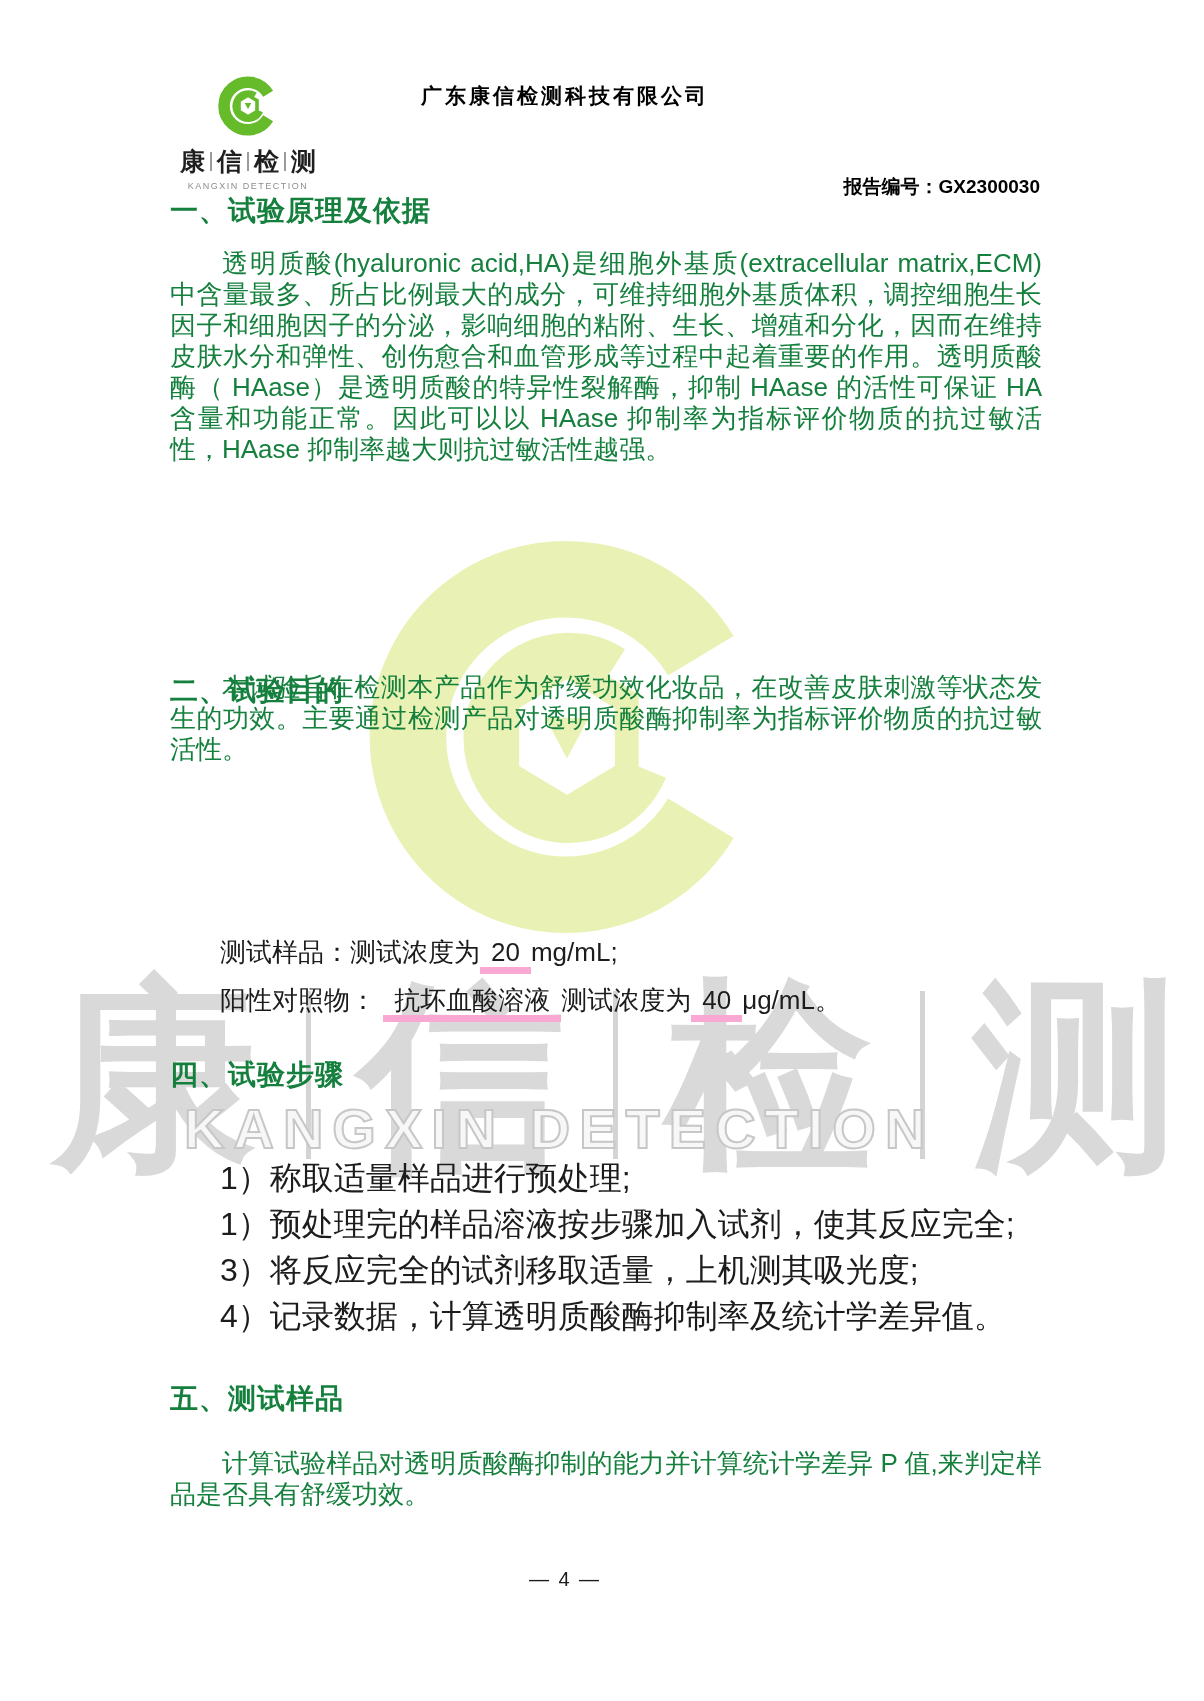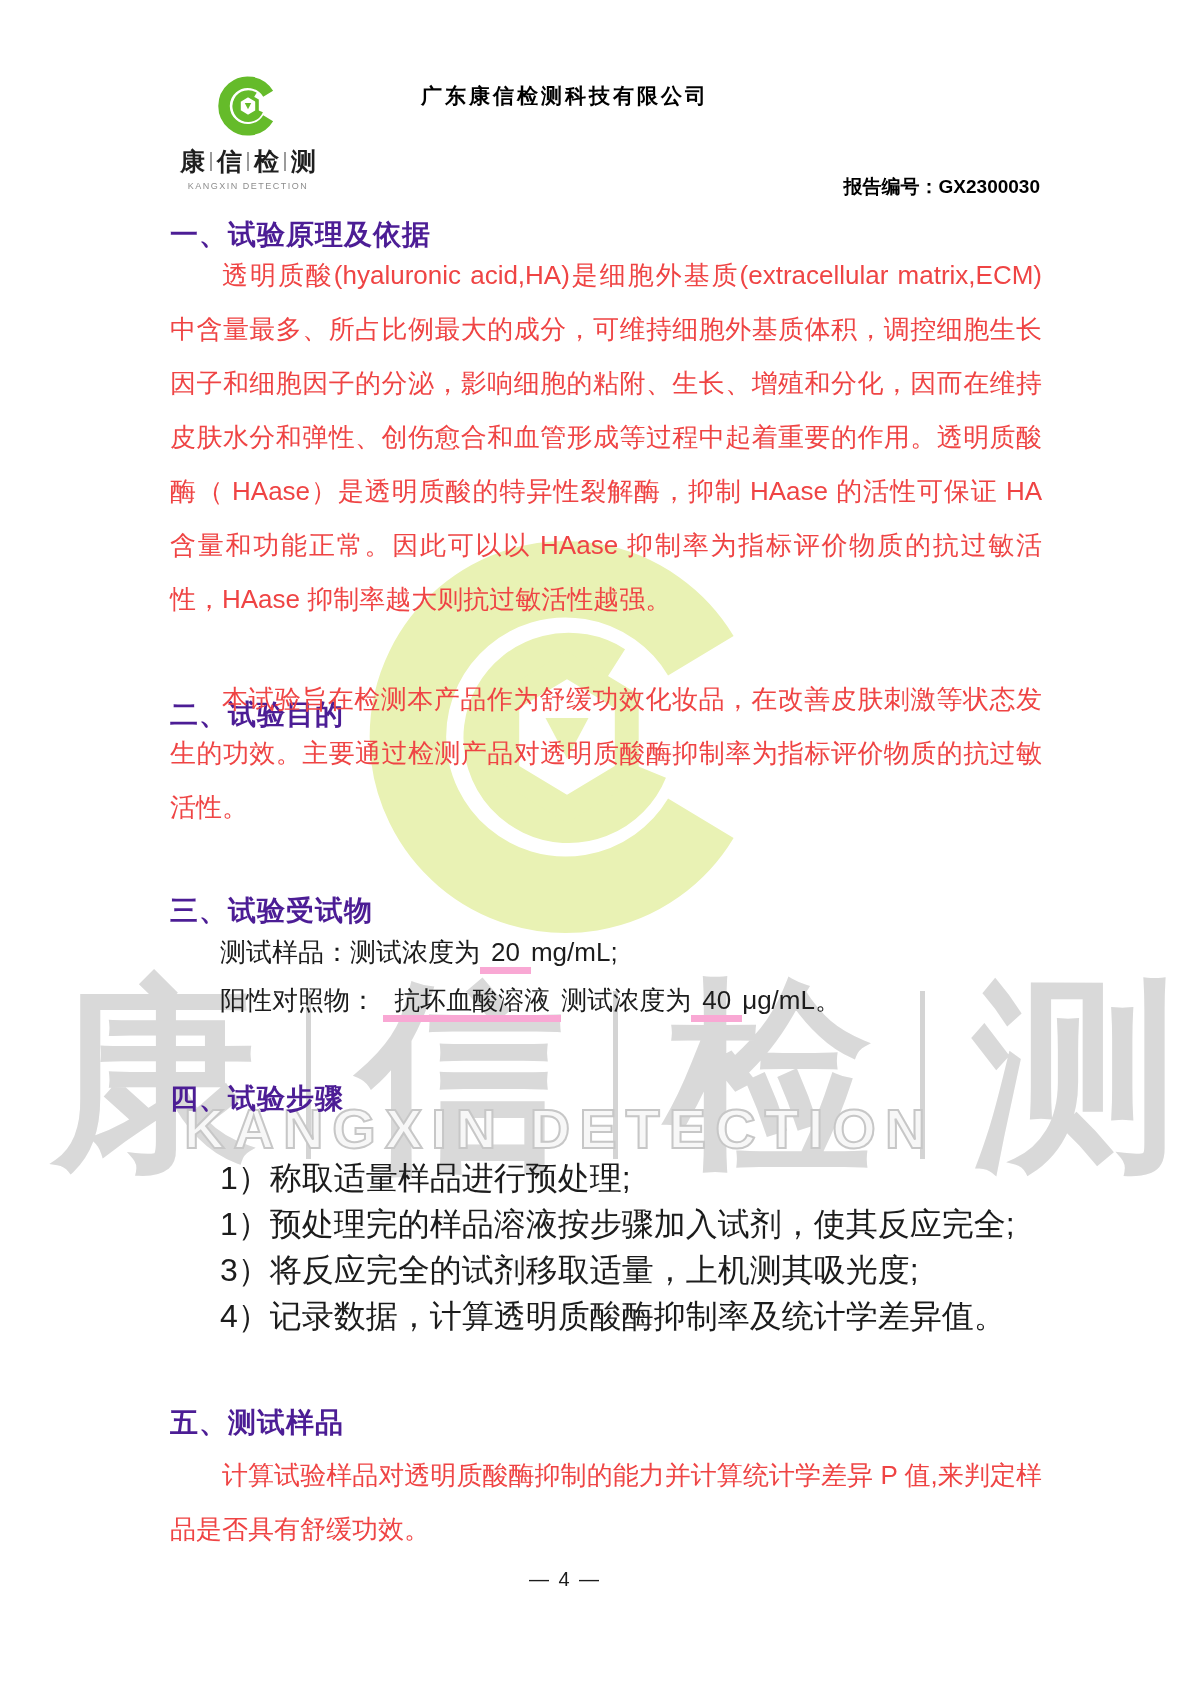--- a/index.html
+++ b/index.html
@@ -52,27 +52,27 @@
     color: #000; z-index: 2;
   }
   .report-no {
     position: absolute; right: 164px; top: 138px;
     font-size: 19px; font-weight: bold; color: #000; z-index: 2; margin-top: 36px;
   }
 
   
   .abs { position: absolute; left: 170px; width: 872px; z-index: 2; }
   h2.sec-heading {
-    font-size: 28px; font-weight: bold; color: #4c1d95;
-    letter-spacing: 1px; white-space: nowrap; margin-top: 24px;
+    font-size: 28px; font-weight: bold; color: #15803d;
+    letter-spacing: 1px; white-space: nowrap;
   }
   .para {
-    font-size: 26px; line-height: 54px;
+    font-size: 26px; line-height: 31px;
     text-align: justify; text-indent: 2em;
-    color: #ef4444;
+    color: #15803d;
   }
   .subject-line { font-size: 26px; line-height: 48px; padding-left: 50px; }
   .uline { display: inline-block; border-bottom: 7px solid #f9a8d4; padding: 0 11px; line-height: 1.1; }
   .steps .step-item { font-size: 32px; line-height: 46px; padding-left: 50px; }
 
   .page-footer {
     position: absolute; left: 170px; top: 1568px; width: 790px;
     text-align: center; font-size: 20px; color: #1c1c1c; z-index: 2;
     letter-spacing: 2px;
   }
@@ -123,21 +123,20 @@
   <h1 class="doc-title">广东康信检测科技有限公司</h1>
 
   <div class="report-no"><span>报告编号：</span><span>GX2300030</span></div>
 
   <h2 class="sec-heading abs" style="top:192px">一、试验原理及依据</h2>
   <p class="para abs" style="top:248px">透明质酸(hyaluronic acid,HA)是细胞外基质(extracellular matrix,ECM)中含量最多、所占比例最大的成分，可维持细胞外基质体积，调控细胞生长因子和细胞因子的分泌，影响细胞的粘附、生长、增殖和分化，因而在维持皮肤水分和弹性、创伤愈合和血管形成等过程中起着重要的作用。透明质酸酶（ HAase）是透明质酸的特异性裂解酶，抑制 HAase 的活性可保证 HA 含量和功能正常。因此可以以 HAase 抑制率为指标评价物质的抗过敏活性，HAase 抑制率越大则抗过敏活性越强。</p>
 
   <h2 class="sec-heading abs" style="top:672px">二、试验目的</h2>
   <p class="para abs" style="top:672px">本试验旨在检测本产品作为舒缓功效化妆品，在改善皮肤刺激等状态发生的功效。主要通过检测产品对透明质酸酶抑制率为指标评价物质的抗过敏活性。</p>
 
-  <h2 class="sec-heading abs" style="top:868px">三、试验受试物</h2>
   <p class="subject-line abs" style="top:928px"><span>测试样品：测试浓度为</span><span class="uline">20</span><span>mg/mL;</span></p>
   <p class="subject-line abs" style="top:976px"><span>阳性对照物：</span> <span class="uline">抗坏血酸溶液</span><span>测试浓度为</span><span class="uline">40</span><span>μg/mL。</span></p>
 
   <h2 class="sec-heading abs" style="top:1056px">四、试验步骤</h2>
   <div class="steps abs" style="top:1155px">
     <div class="step-item">1）称取适量样品进行预处理;</div>
     <div class="step-item">1）预处理完的样品溶液按步骤加入试剂，使其反应完全;</div>
     <div class="step-item">3）将反应完全的试剂移取适量，上机测其吸光度;</div>
     <div class="step-item">4）记录数据，计算透明质酸酶抑制率及统计学差异值。</div>
   </div>

